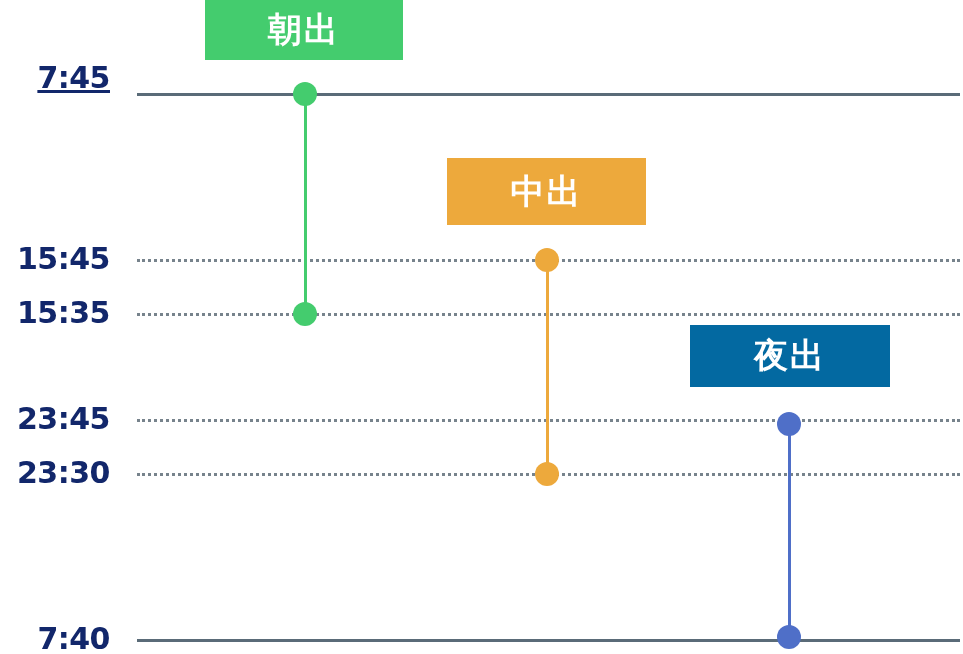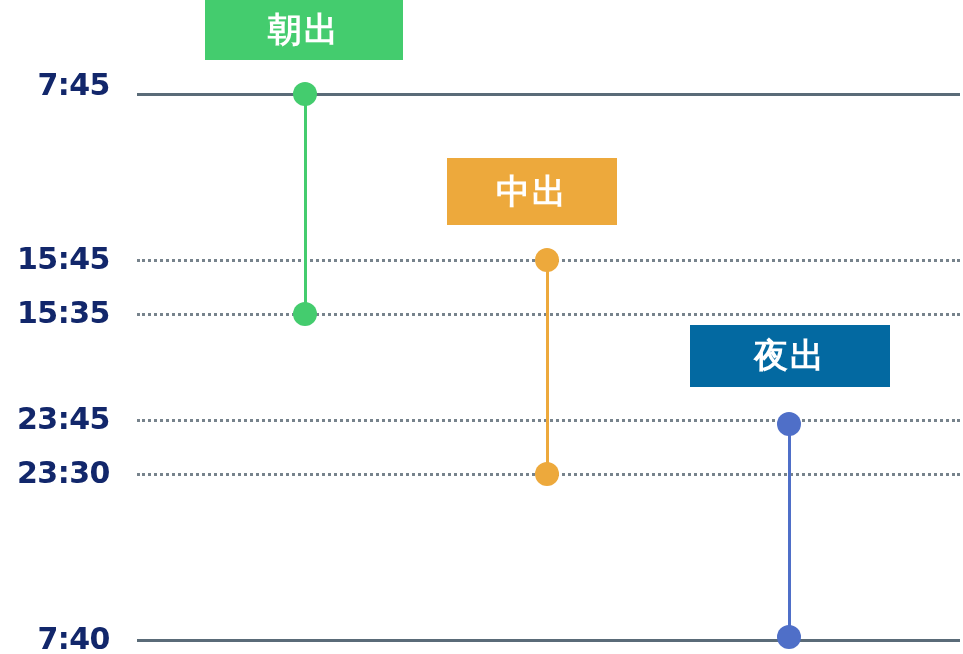--- a/index.html
+++ b/index.html
@@ -74,33 +74,33 @@
 <div id="chart-root">
   <div id="gridlines-layer">
       <div class="gridline" style="left: 137px; width: 823px; top: 93px;"></div>
       <div class="gridline dotted" style="left: 137px; width: 823px; top: 259px;"></div>
       <div class="gridline dotted" style="left: 137px; width: 823px; top: 313px;"></div>
       <div class="gridline dotted" style="left: 137px; width: 823px; top: 419px;"></div>
       <div class="gridline dotted" style="left: 137px; width: 823px; top: 473px;"></div>
       <div class="gridline" style="left: 137px; width: 823px; top: 639px;"></div>
     </div>
   <div id="ticklabels-layer">
-      <div class="tick-label" style="top: 70px; left: 0px; width: 110px;">7:45</div>
+      <div class="tick-label" style="top: 63px; left: 0px; width: 110px; text-decoration: underline;">7:45</div>
       <div class="tick-label" style="top: 244px; left: 0px; width: 110px;">15:45</div>
       <div class="tick-label" style="top: 298px; left: 0px; width: 110px;">15:35</div>
       <div class="tick-label" style="top: 404px; left: 0px; width: 110px;">23:45</div>
       <div class="tick-label" style="top: 458px; left: 0px; width: 110px;">23:30</div>
       <div class="tick-label" style="top: 624px; left: 0px; width: 110px;">7:40</div>
     </div>
   <div id="series-layer">
       <div class="series-box" style="left: 205px; top: 0px; width: 198px; height: 60px; background-color: rgb(68, 204, 110);">朝出</div>
       <div class="stem" style="left: 304px; top: 94px; height: 220px; background-color: rgb(68, 204, 110);"></div>
       <div class="dot" style="left: 293px; top: 82px; background-color: rgb(68, 204, 110);"></div>
       <div class="dot" style="left: 293px; top: 302px; background-color: rgb(68, 204, 110);"></div>
-      <div class="series-box" style="left: 447px; top: 158px; width: 170px; height: 67px; background-color: rgb(237, 169, 60);">中出</div>
+      <div class="series-box" style="left: 447px; top: 158px; width: 199px; height: 67px; background-color: rgb(237, 169, 60);">中出</div>
       <div class="stem" style="left: 546px; top: 260px; height: 214px; background-color: rgb(237, 169, 60);"></div>
       <div class="dot" style="left: 535px; top: 248px; background-color: rgb(237, 169, 60);"></div>
       <div class="dot" style="left: 535px; top: 462px; background-color: rgb(237, 169, 60);"></div>
       <div class="series-box" style="left: 690px; top: 325px; width: 200px; height: 62px; background-color: #0369a1;">夜出</div>
       <div class="stem" style="left: 788px; top: 424px; height: 213px; background-color: rgb(79, 111, 200);"></div>
       <div class="dot" style="left: 777px; top: 412px; background-color: rgb(79, 111, 200);"></div>
       <div class="dot" style="left: 777px; top: 625px; background-color: rgb(79, 111, 200);"></div>
     </div>
 </div>
 

